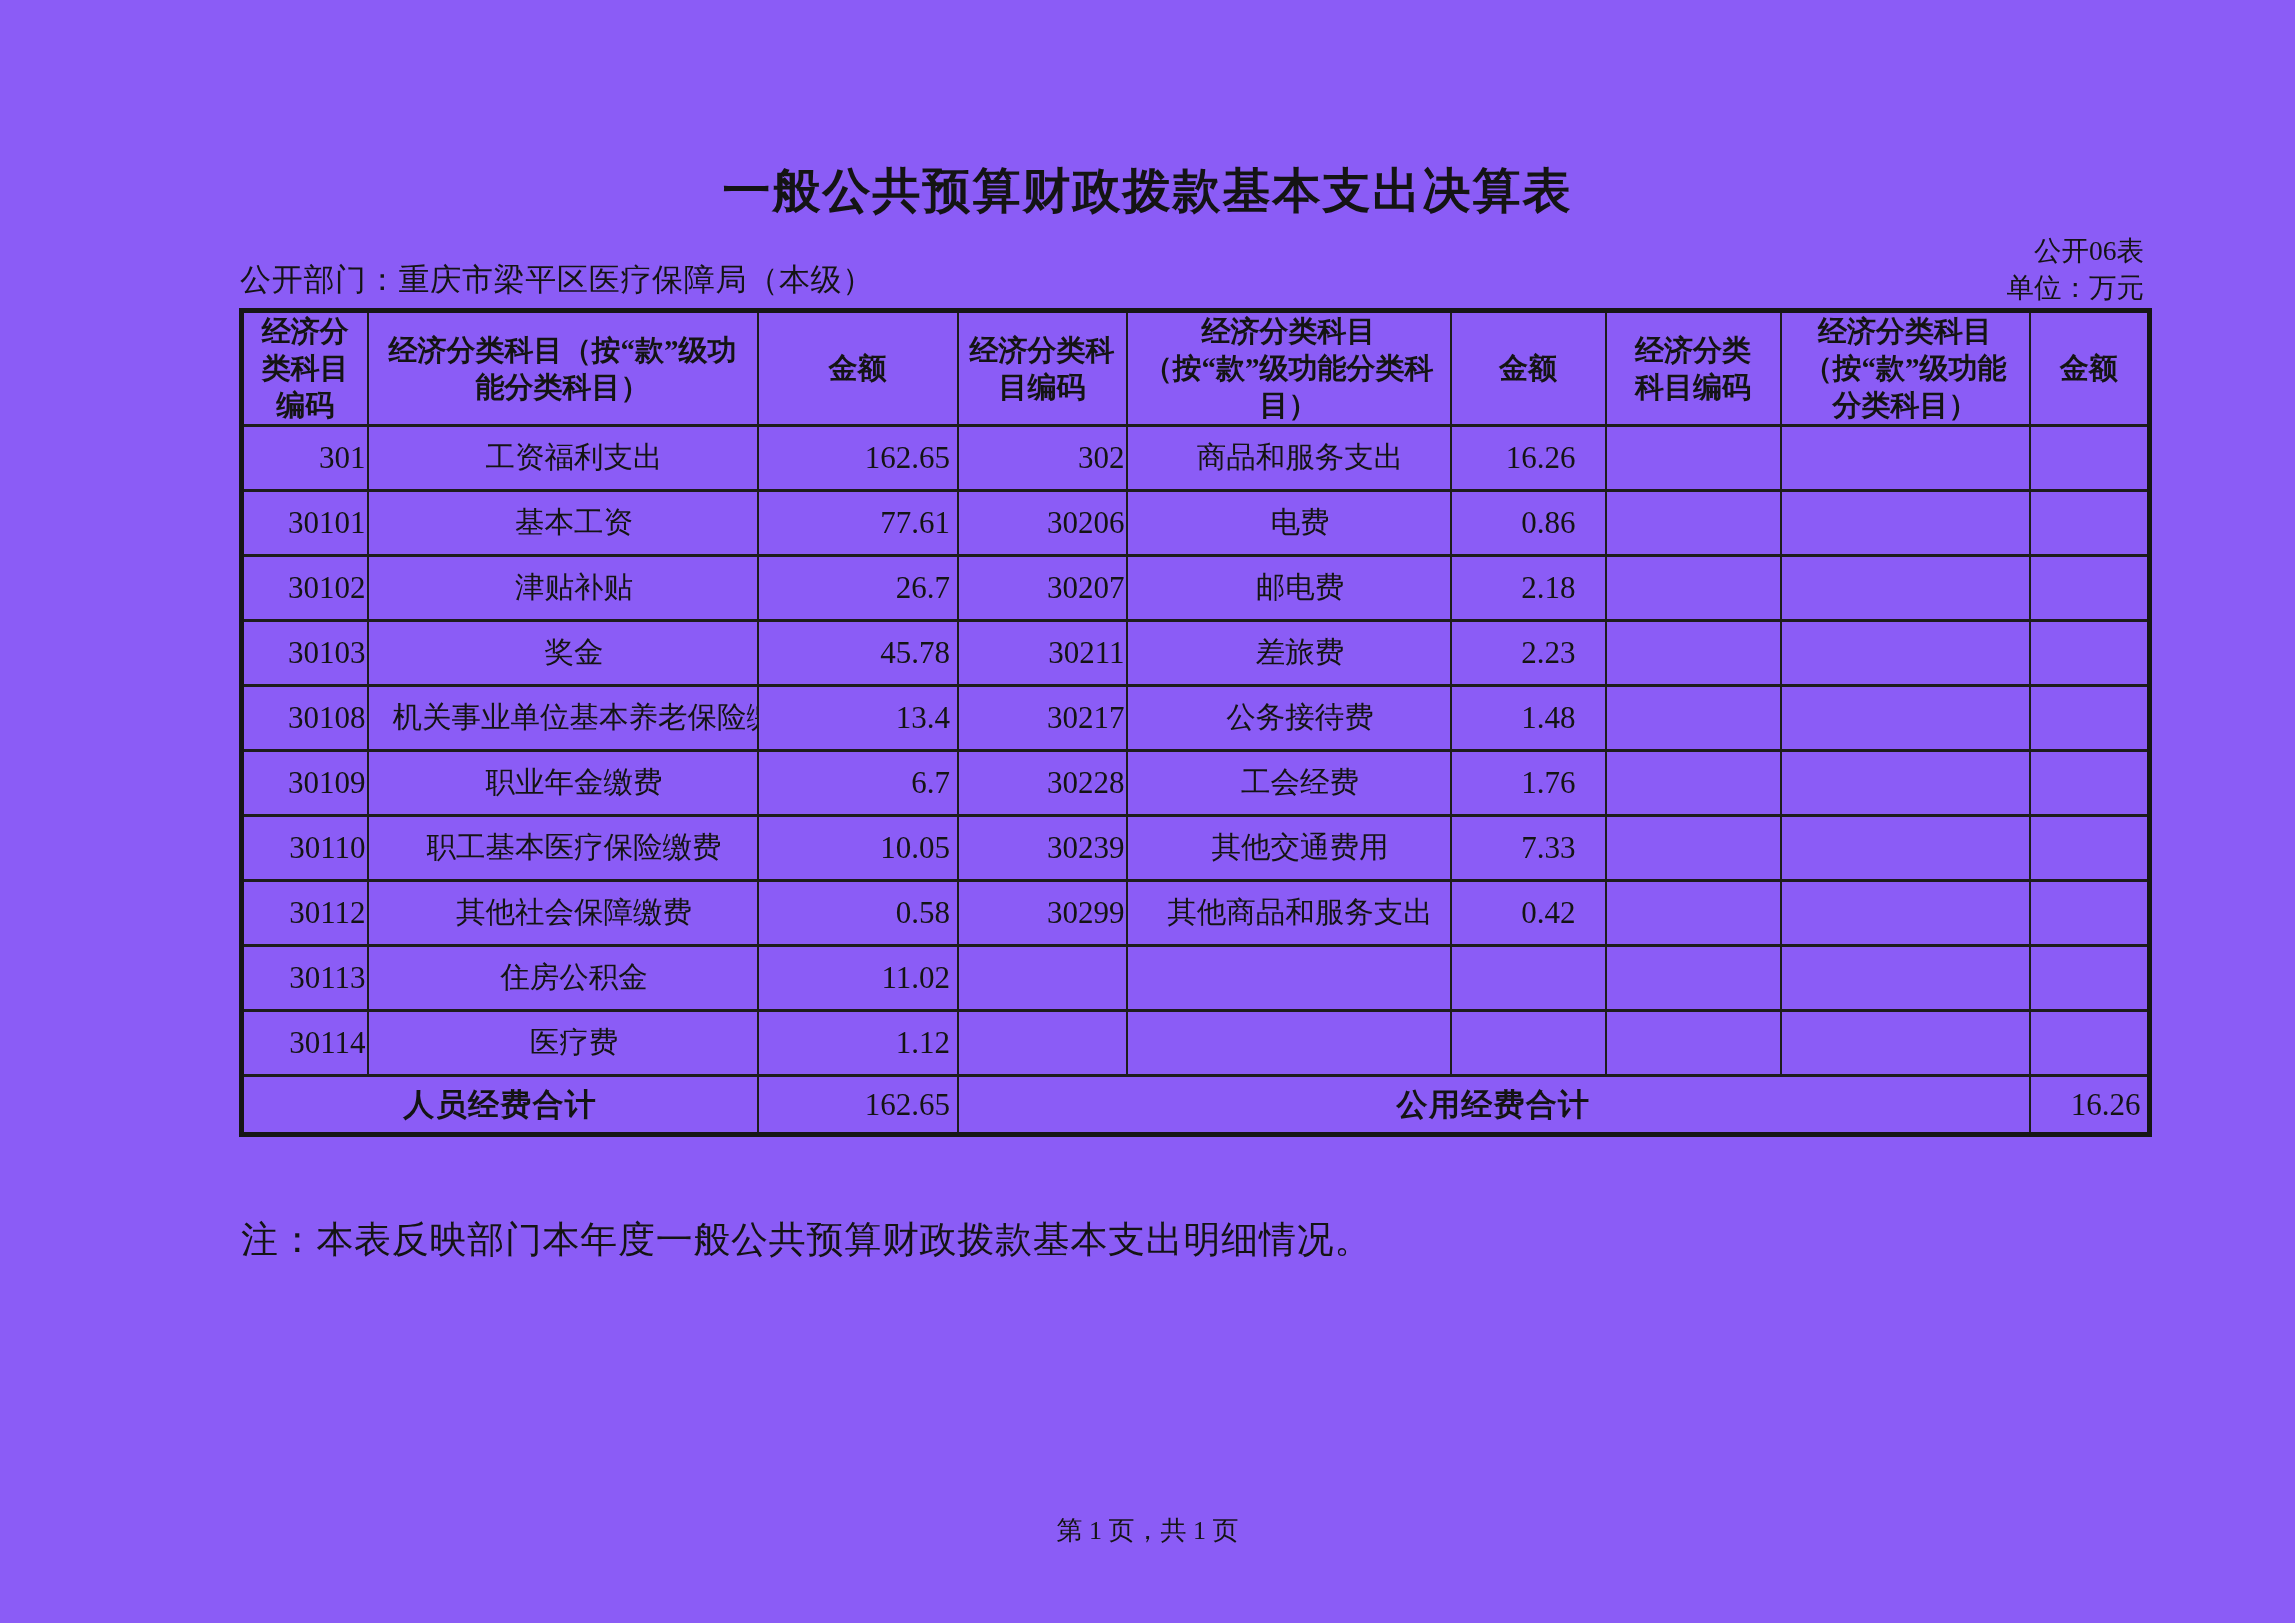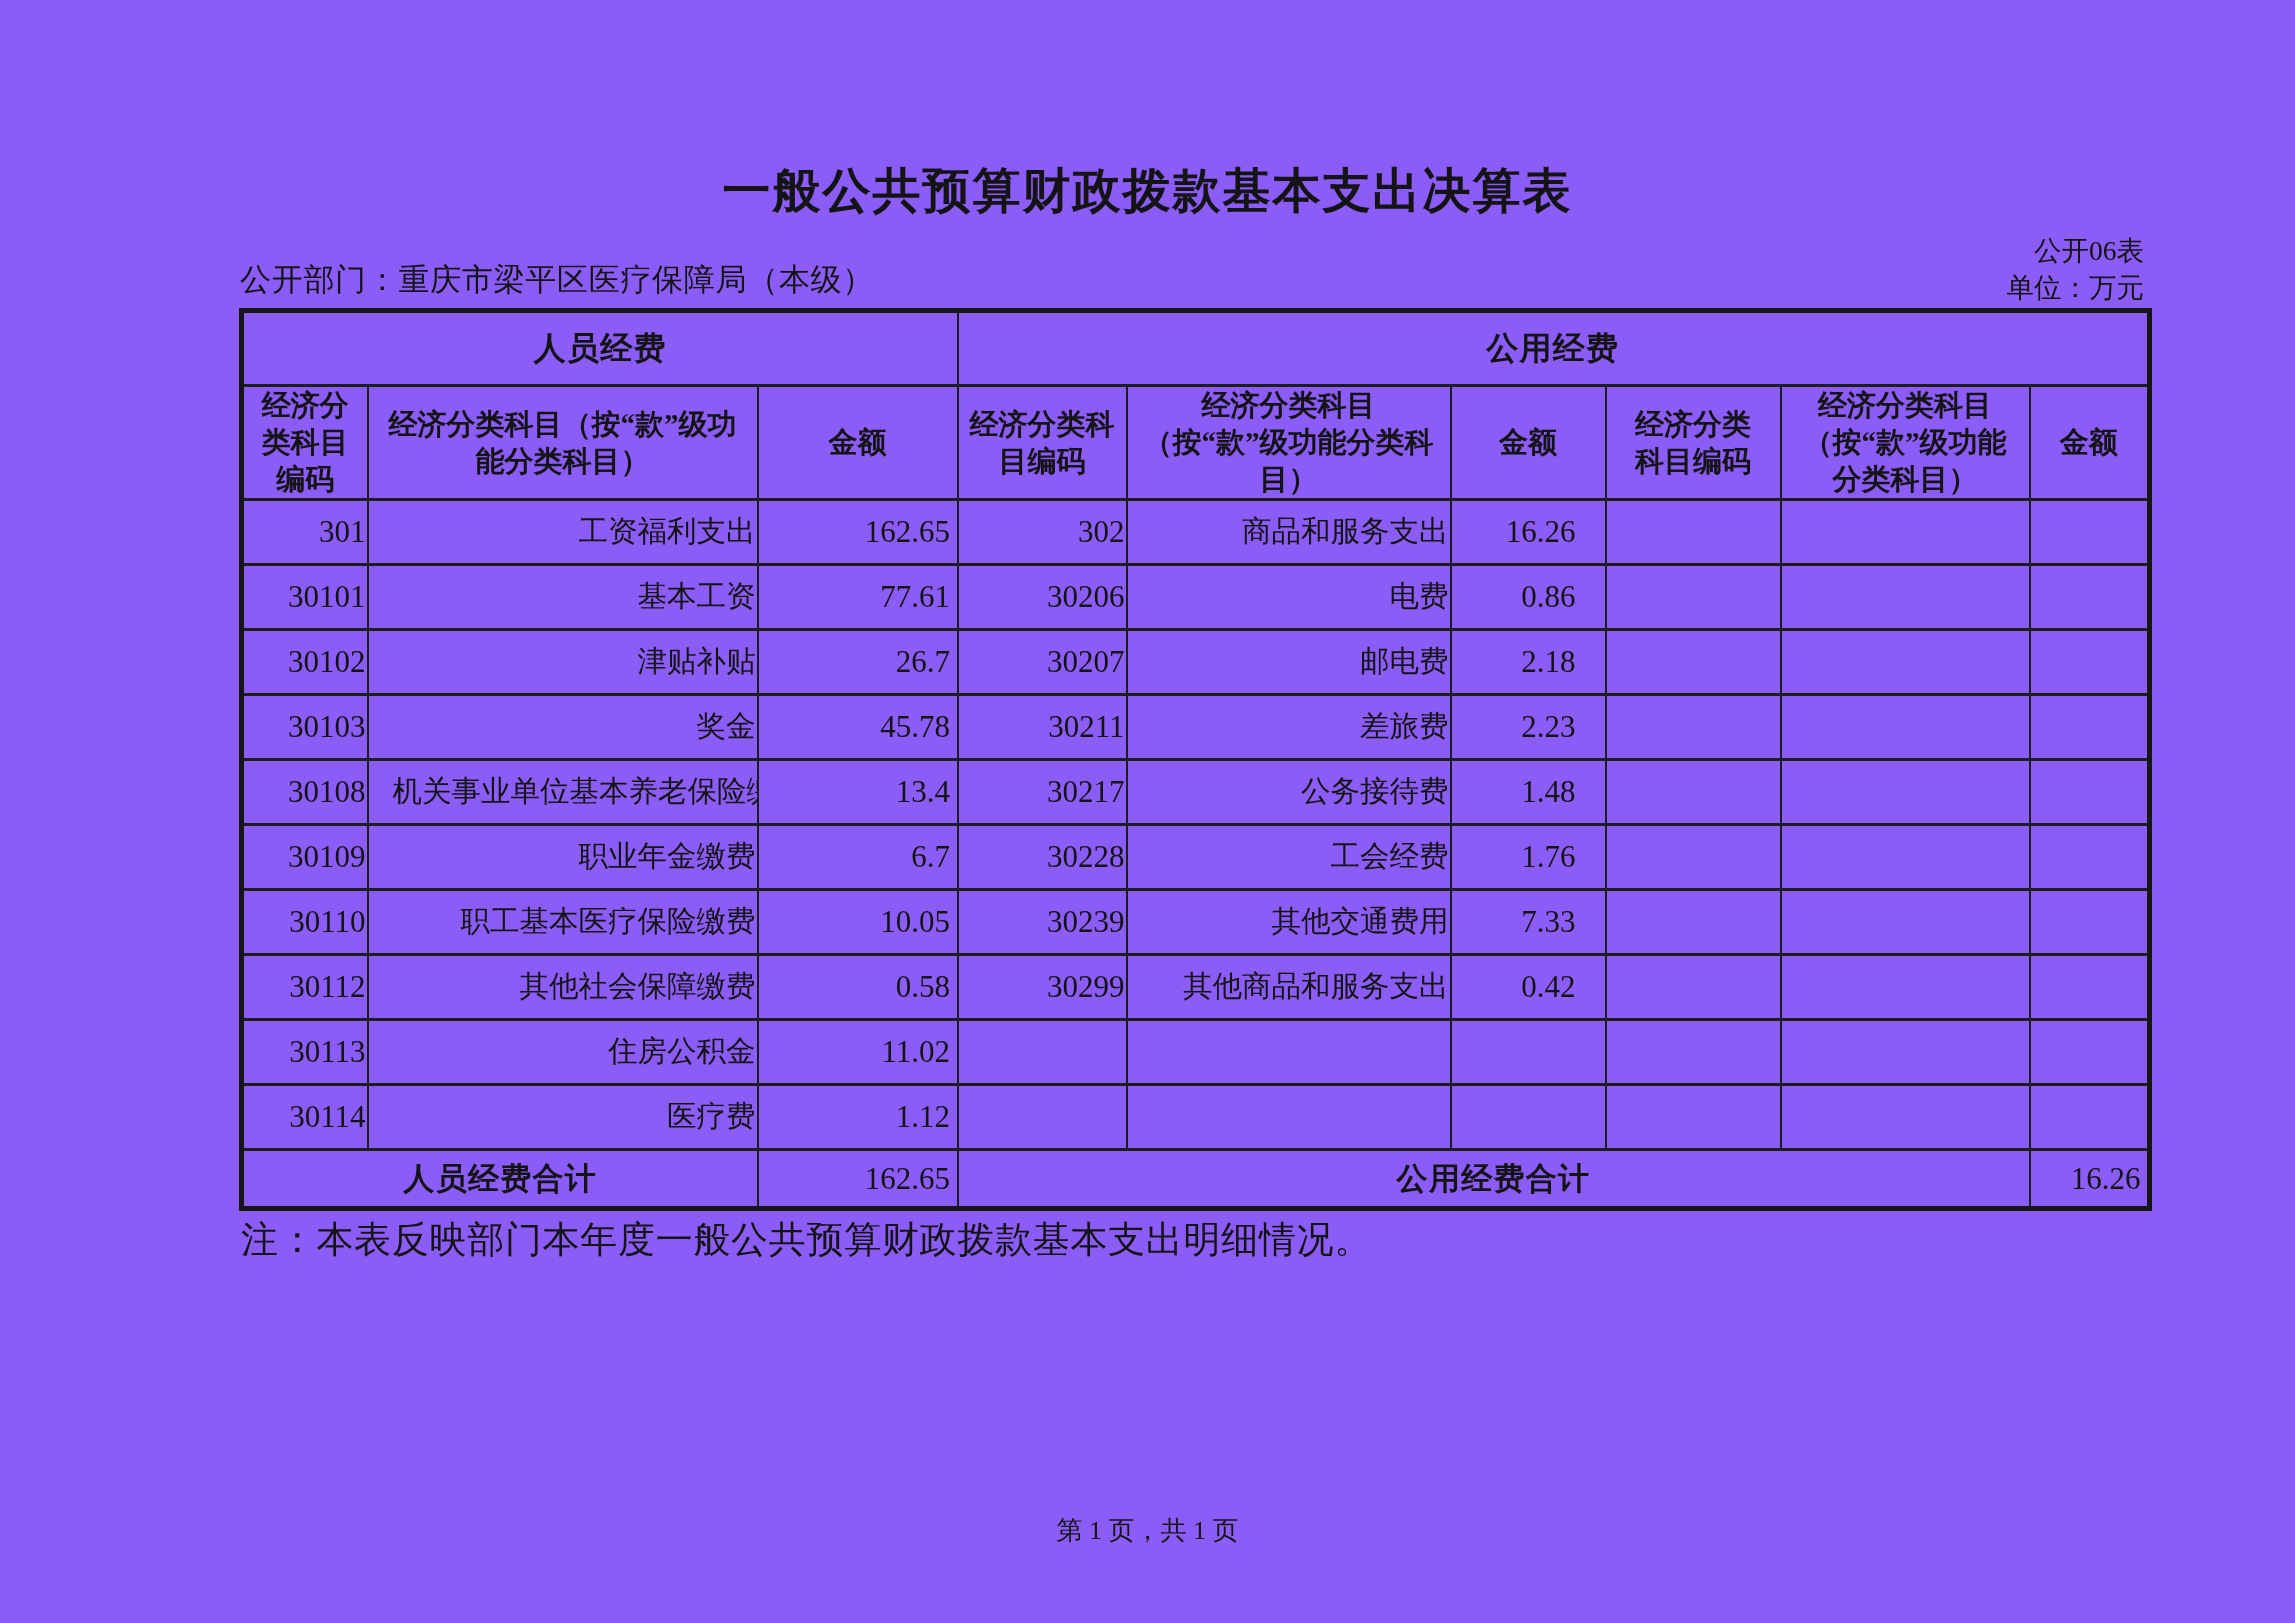--- a/index.html
+++ b/index.html
@@ -79,21 +79,21 @@
   th.pad-narrow { padding: 0 15.7px; }
   th.pad-mid    { padding: 0 7.9px; }
   td.code {
     font-size: 31px;
     text-align: right;
     padding-left: 6.5px;
     white-space: nowrap;
   }
   td.subj {
     font-size: 29.5px;
-    text-align: right;
+    text-align: center;
     padding-left: 24px;
     white-space: nowrap;
   }
   td.subj.sub { }
   td.amt {
     font-size: 31px;
     text-align: right;
     padding-right: 6.5px;
     white-space: nowrap;
   }
@@ -138,24 +138,20 @@
         <col style="width:200px">
       <col style="width:169px">
         <col style="width:324px">
         <col style="width:155px">
       <col style="width:175px">
         <col style="width:249px">
         <col style="width:120px">
     </colgroup>
 
     <tbody>
-        <tr style="height:75px">
-      <th class="group-h" colspan="3">人员经费</th>
-      <th class="group-h" colspan="6">公用经费</th>
-    </tr>
 
     <tr style="height:113px">
       <th class="col-h pad-narrow">经济分类科目编码</th>
       <th class="col-h pad-mid">经济分类科目（按“款”级功能分类科目）</th>
       <th class="col-h">金额</th>
       <th class="col-h pad-mid">经济分类科目编码</th>
       <th class="col-h pad-mid">经济分类科目（按“款”级功能分类科目）</th>
       <th class="col-h">金额</th>
       <th class="col-h pad-narrow">经济分类科目编码</th>
       <th class="col-h pad-mid">经济分类科目（按“款”级功能分类科目）</th>

